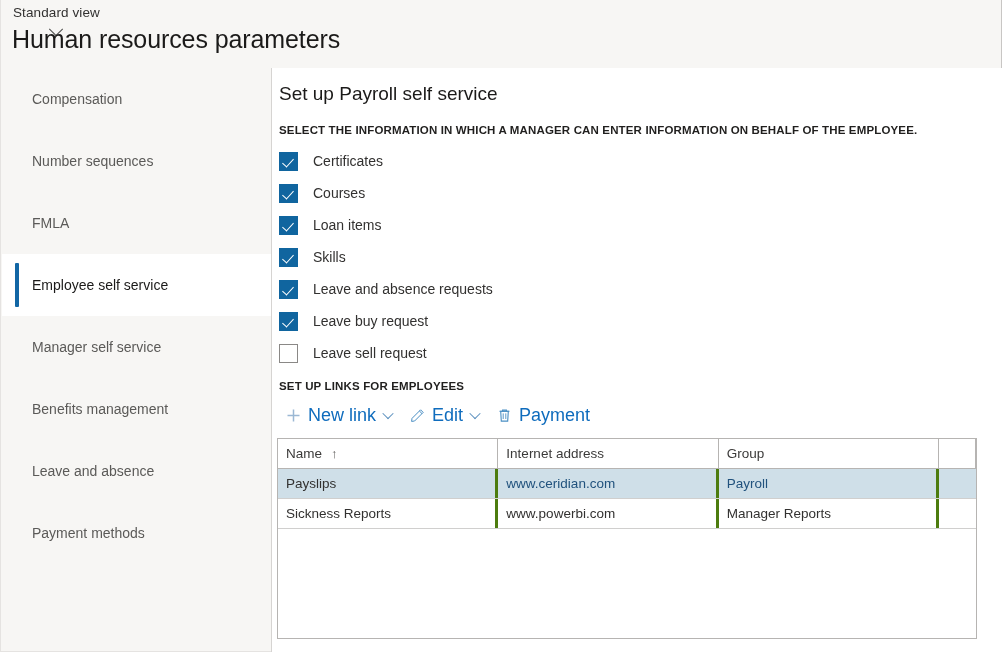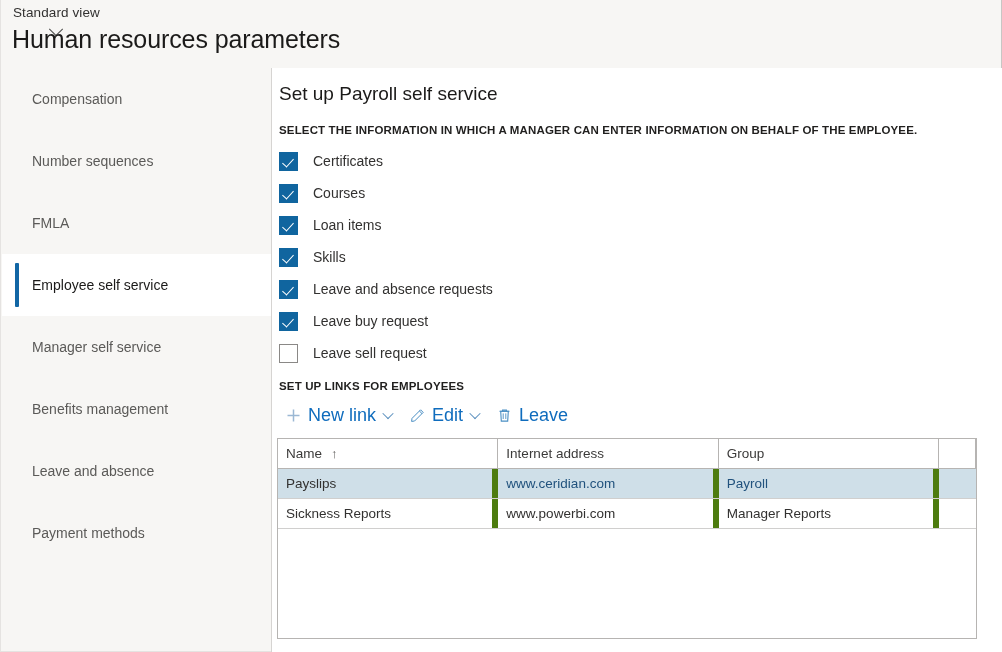--- a/index.html
+++ b/index.html
@@ -224,21 +224,21 @@
   }
   .grid-cell {
     display: flex;
     align-items: center;
     padding: 0 0 0 8px;
     box-sizing: border-box;
     font-size: 13.5px;
     color: #323130;
     overflow: hidden;
     white-space: nowrap;
-    border-right: 6px solid #4d7c0f;
+    border-right: 3px solid #4d7c0f;
   }
   .grid-row.header .grid-cell {
     border-right: 1px solid #b6b4b2;
     color: #3b3a39;
   }
   .grid-cell.c0 { width: 221px; }
   .grid-cell.c1 { width: 221px; }
   .grid-cell.c2 { width: 221px; }
   .grid-cell.c3 { width: 37px; border-right: none; }
   .grid-row.selected .grid-cell.link-text { color: #21527d; }
@@ -359,21 +359,21 @@
       </div>
       <div class="tb-btn">
         <span class="glyph">
           <svg width="15" height="15" viewBox="0 0 15 15">
               <path d="M2.5 3.3 H12.5" stroke="#4a8fc4" stroke-width="1.1" fill="none"></path>
               <path d="M5.6 3.3 V2.1 H9.4 V3.3" stroke="#4a8fc4" stroke-width="1.1" fill="none"></path>
               <path d="M3.7 3.3 L4.3 13.1 H10.7 L11.3 3.3 Z" stroke="#4a8fc4" stroke-width="1.1" fill="none"></path>
               <path d="M6.2 5.4 V11 M8.8 5.4 V11" stroke="#4a8fc4" stroke-width=".9" fill="none"></path>
             </svg>
         </span>
-        <span>Leave</span>
+        <span>Payment</span>
       </div>
     </div>
 
     <div class="grid">
       <div class="grid-row header">
         <div class="grid-cell c0">
           <span>Name</span>
           <span class="sort-arrow">↑</span>
         </div>
         <div class="grid-cell c1">

